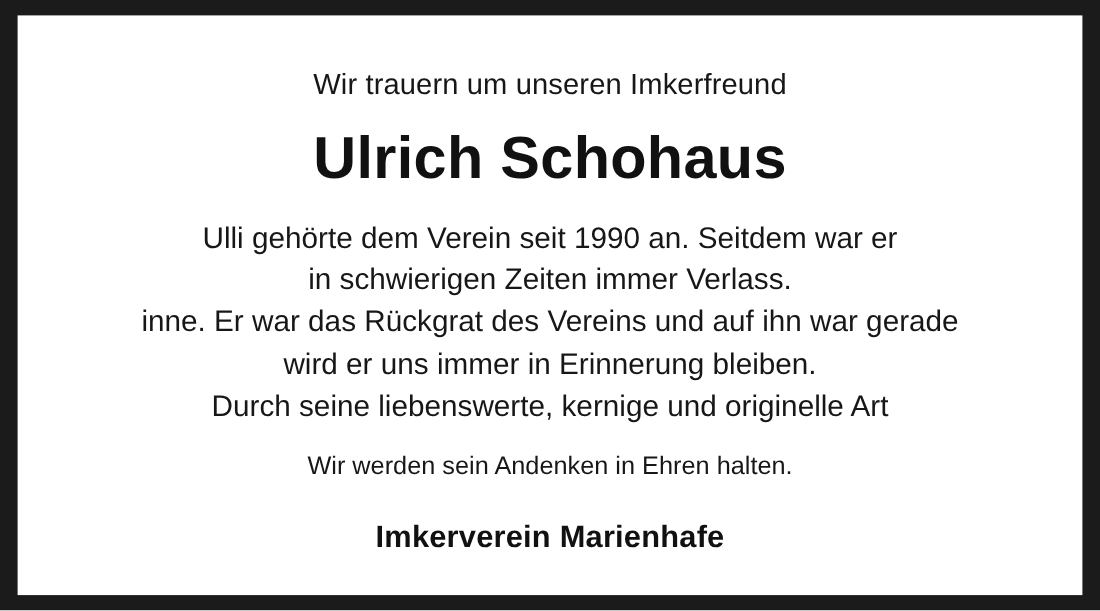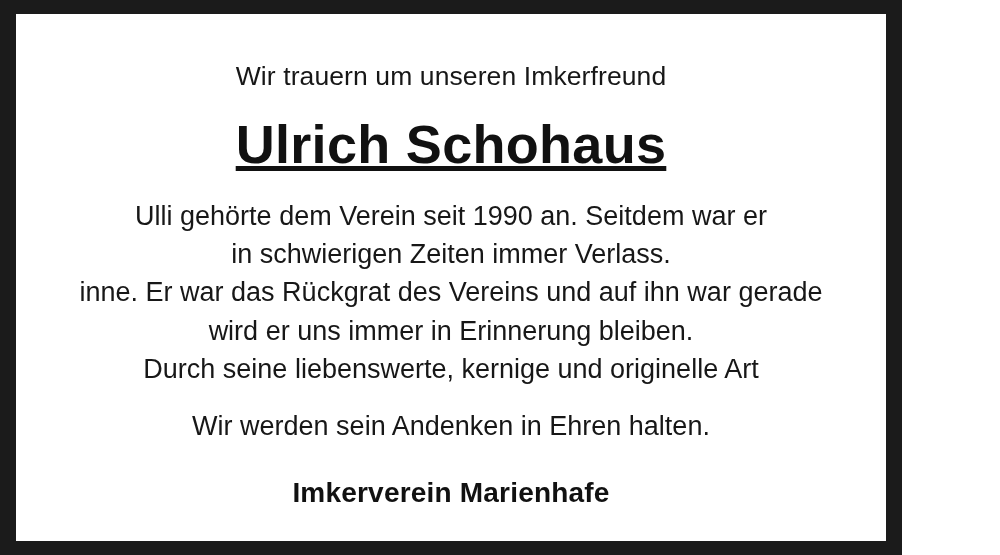--- a/index.html
+++ b/index.html
@@ -8,21 +8,21 @@
   }
   body {
     width: 1000px;
     height: 555px;
     background: #ffffff;
     font-family: "Liberation Sans", sans-serif;
     overflow: hidden;
   }
   .notice-frame {
     box-sizing: border-box;
-    width: 902px;
+    width: 1000px;
     height: 555px;
     background: #1b1b1b;
     padding: 14px 16px;
   }
   .notice-inner {
     box-sizing: border-box;
     width: 100%;
     height: 100%;
     background: #ffffff;
     display: flex;
@@ -39,33 +39,32 @@
     text-align: center;
   }
   .deceased-name {
     font-size: 54px;
     font-weight: bold;
     color: #111111;
     letter-spacing: 0.3px;
     line-height: 1.1;
     margin-top: 24px;
     text-align: center;
-    text-decoration: underline;
   }
   .body-block {
     margin-top: 22px;
     text-align: center;
     color: #171717;
     font-size: 27px;
     line-height: 1.42;
     max-width: 890px;
   }
   .closing-line {
     margin-top: 22px;
-    font-size: 27px;
+    font-size: 23px;
     color: #171717;
     text-align: center;
     line-height: 1.2;
   }
   .signature {
     margin-top: 34px;
     font-size: 28px;
     font-weight: bold;
     color: #111111;
     text-align: center;

